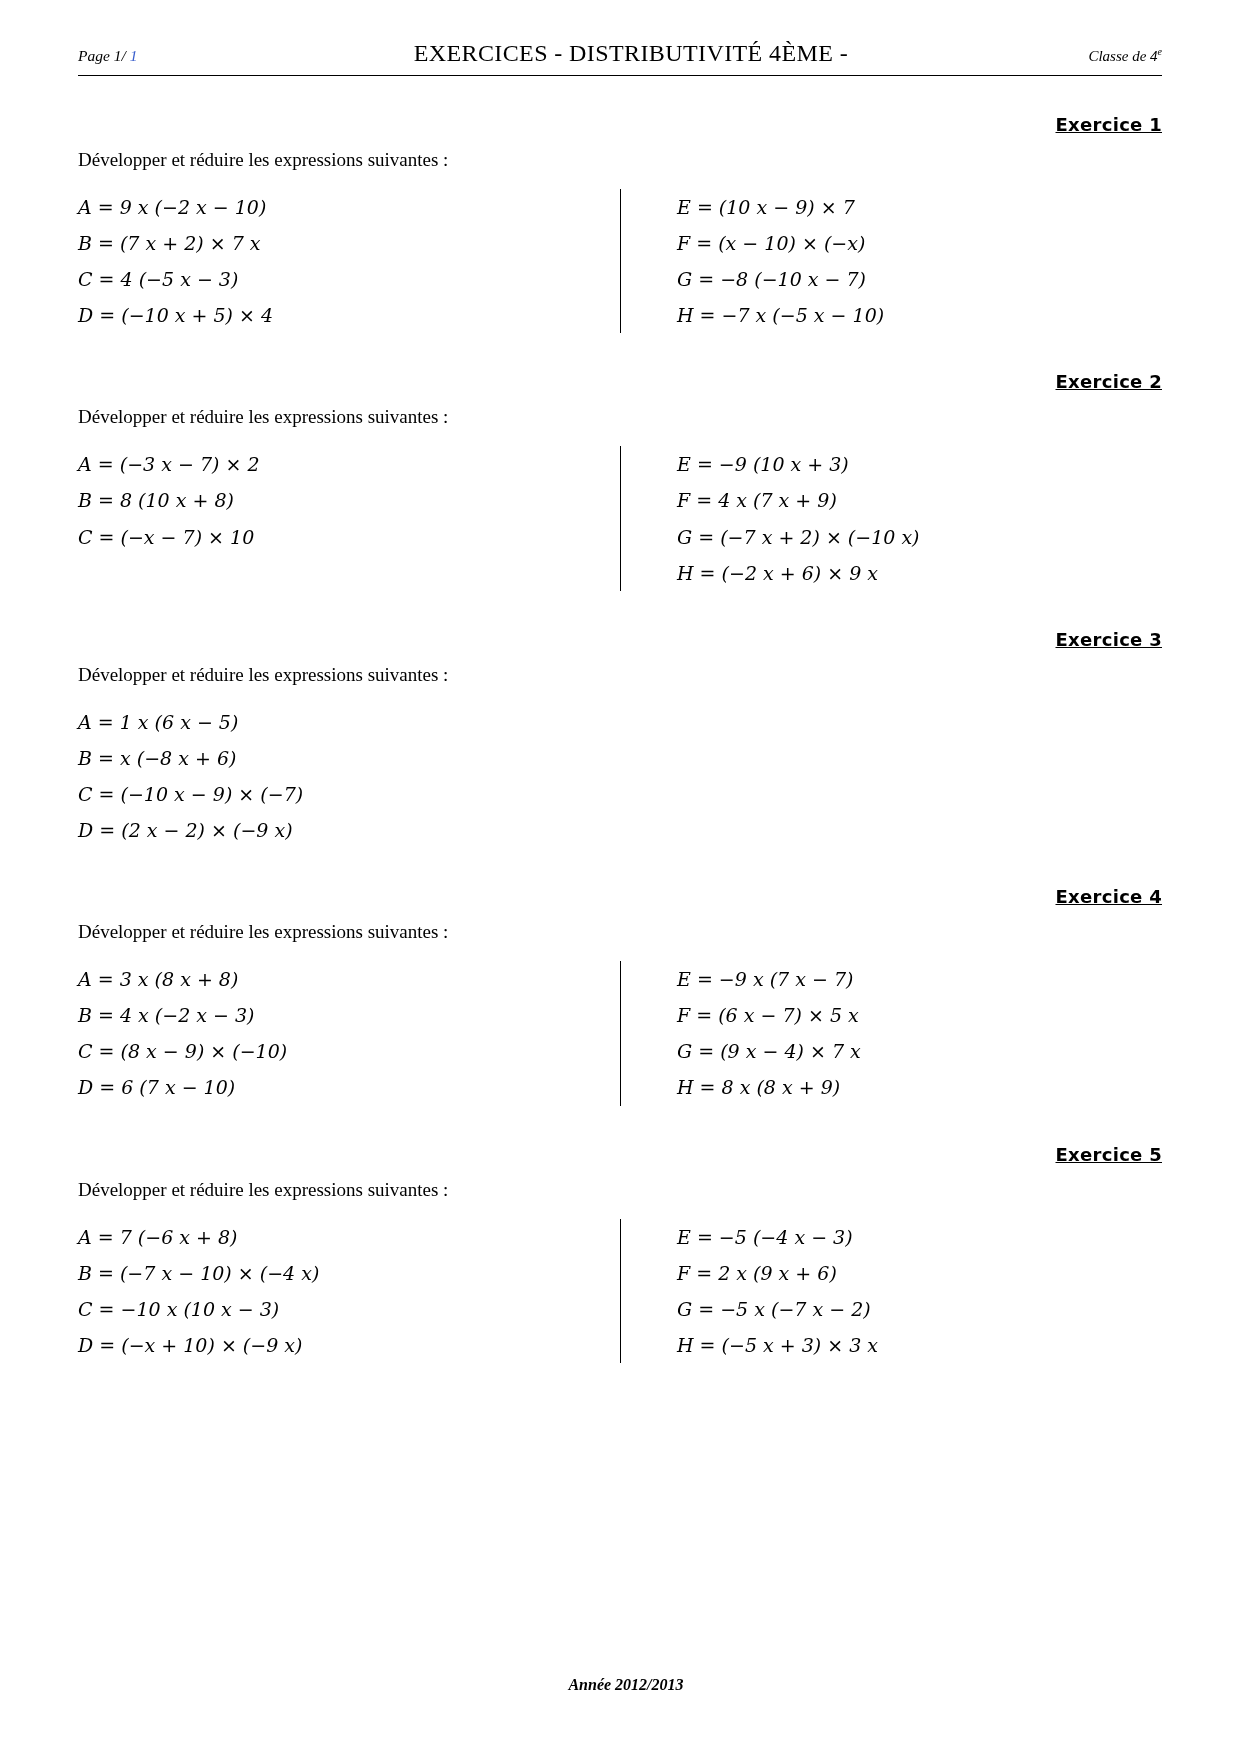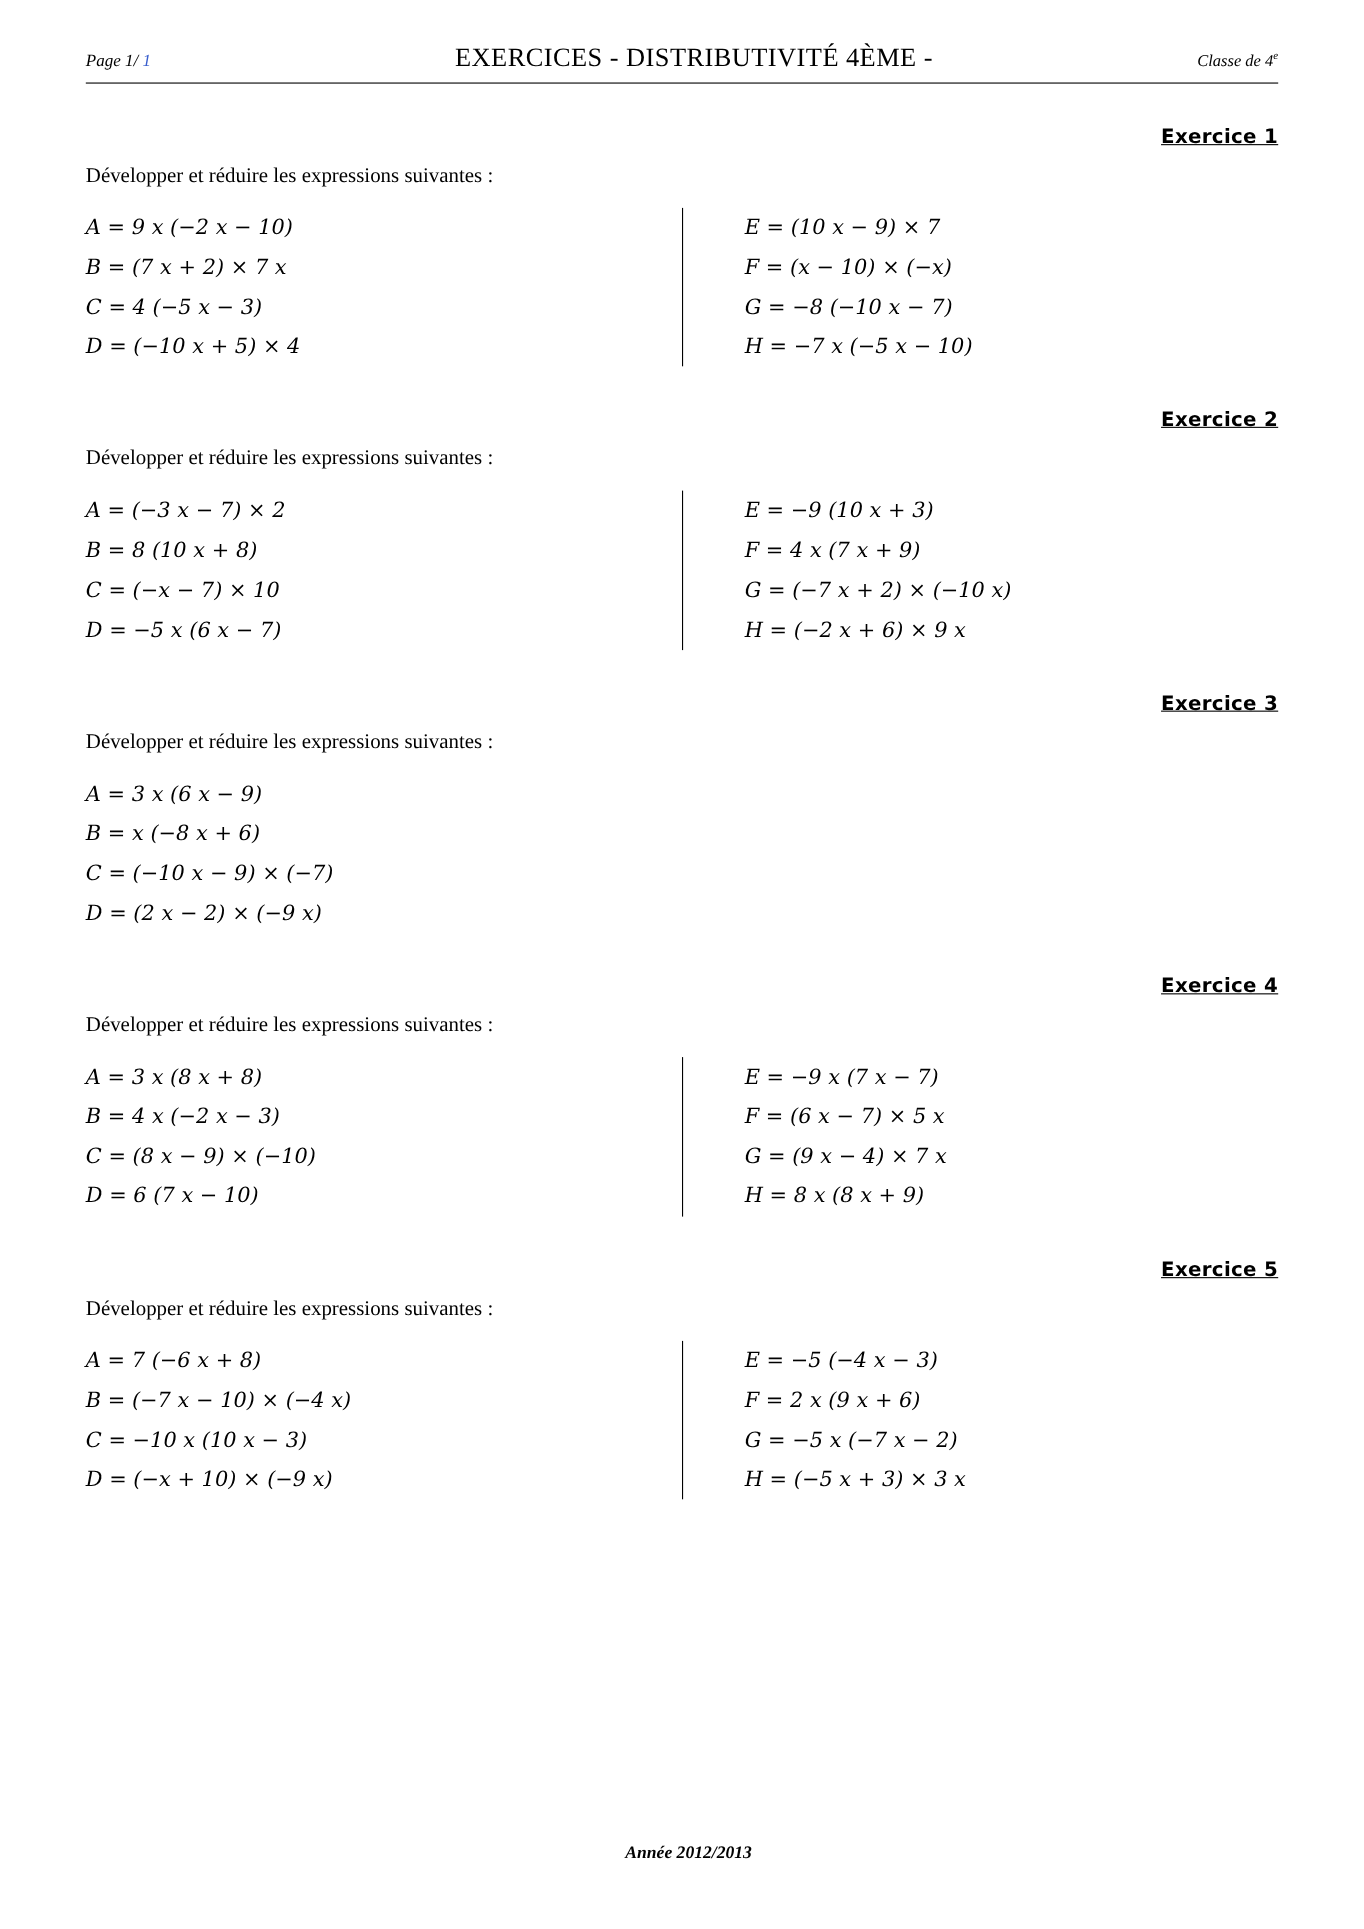--- a/index.html
+++ b/index.html
@@ -150,37 +150,36 @@
   </div>
 
   <div class="exercise">
     <div class="ex-title">Exercice 2</div>
     <div class="ex-instruction">Développer et réduire les expressions suivantes :</div>
     <div class="ex-columns">
       <div class="col col-left">
         <div class="eq">A = (−3 x − 7) × 2</div>
         <div class="eq">B = 8 (10 x + 8)</div>
         <div class="eq">C = (−x − 7) × 10</div>
-        <div class="eq">D = −5 x (6 x − 7)</div>
       </div>
       <div class="col col-right">
         <div class="eq">E = −9 (10 x + 3)</div>
         <div class="eq">F = 4 x (7 x + 9)</div>
         <div class="eq">G = (−7 x + 2) × (−10 x)</div>
         <div class="eq">H = (−2 x + 6) × 9 x</div>
       </div>
     </div>
   </div>
 
   <div class="exercise">
     <div class="ex-title">Exercice 3</div>
     <div class="ex-instruction">Développer et réduire les expressions suivantes :</div>
     <div class="ex-columns">
       <div class="col col-left">
-        <div class="eq">A = 3 x (6 x − 9)</div>
+        <div class="eq">A = 1 x (6 x − 5)</div>
         <div class="eq">B = x (−8 x + 6)</div>
         <div class="eq">C = (−10 x − 9) × (−7)</div>
         <div class="eq">D = (2 x − 2) × (−9 x)</div>
       </div>
     </div>
   </div>
 
   <div class="exercise">
     <div class="ex-title">Exercice 4</div>
     <div class="ex-instruction">Développer et réduire les expressions suivantes :</div>

